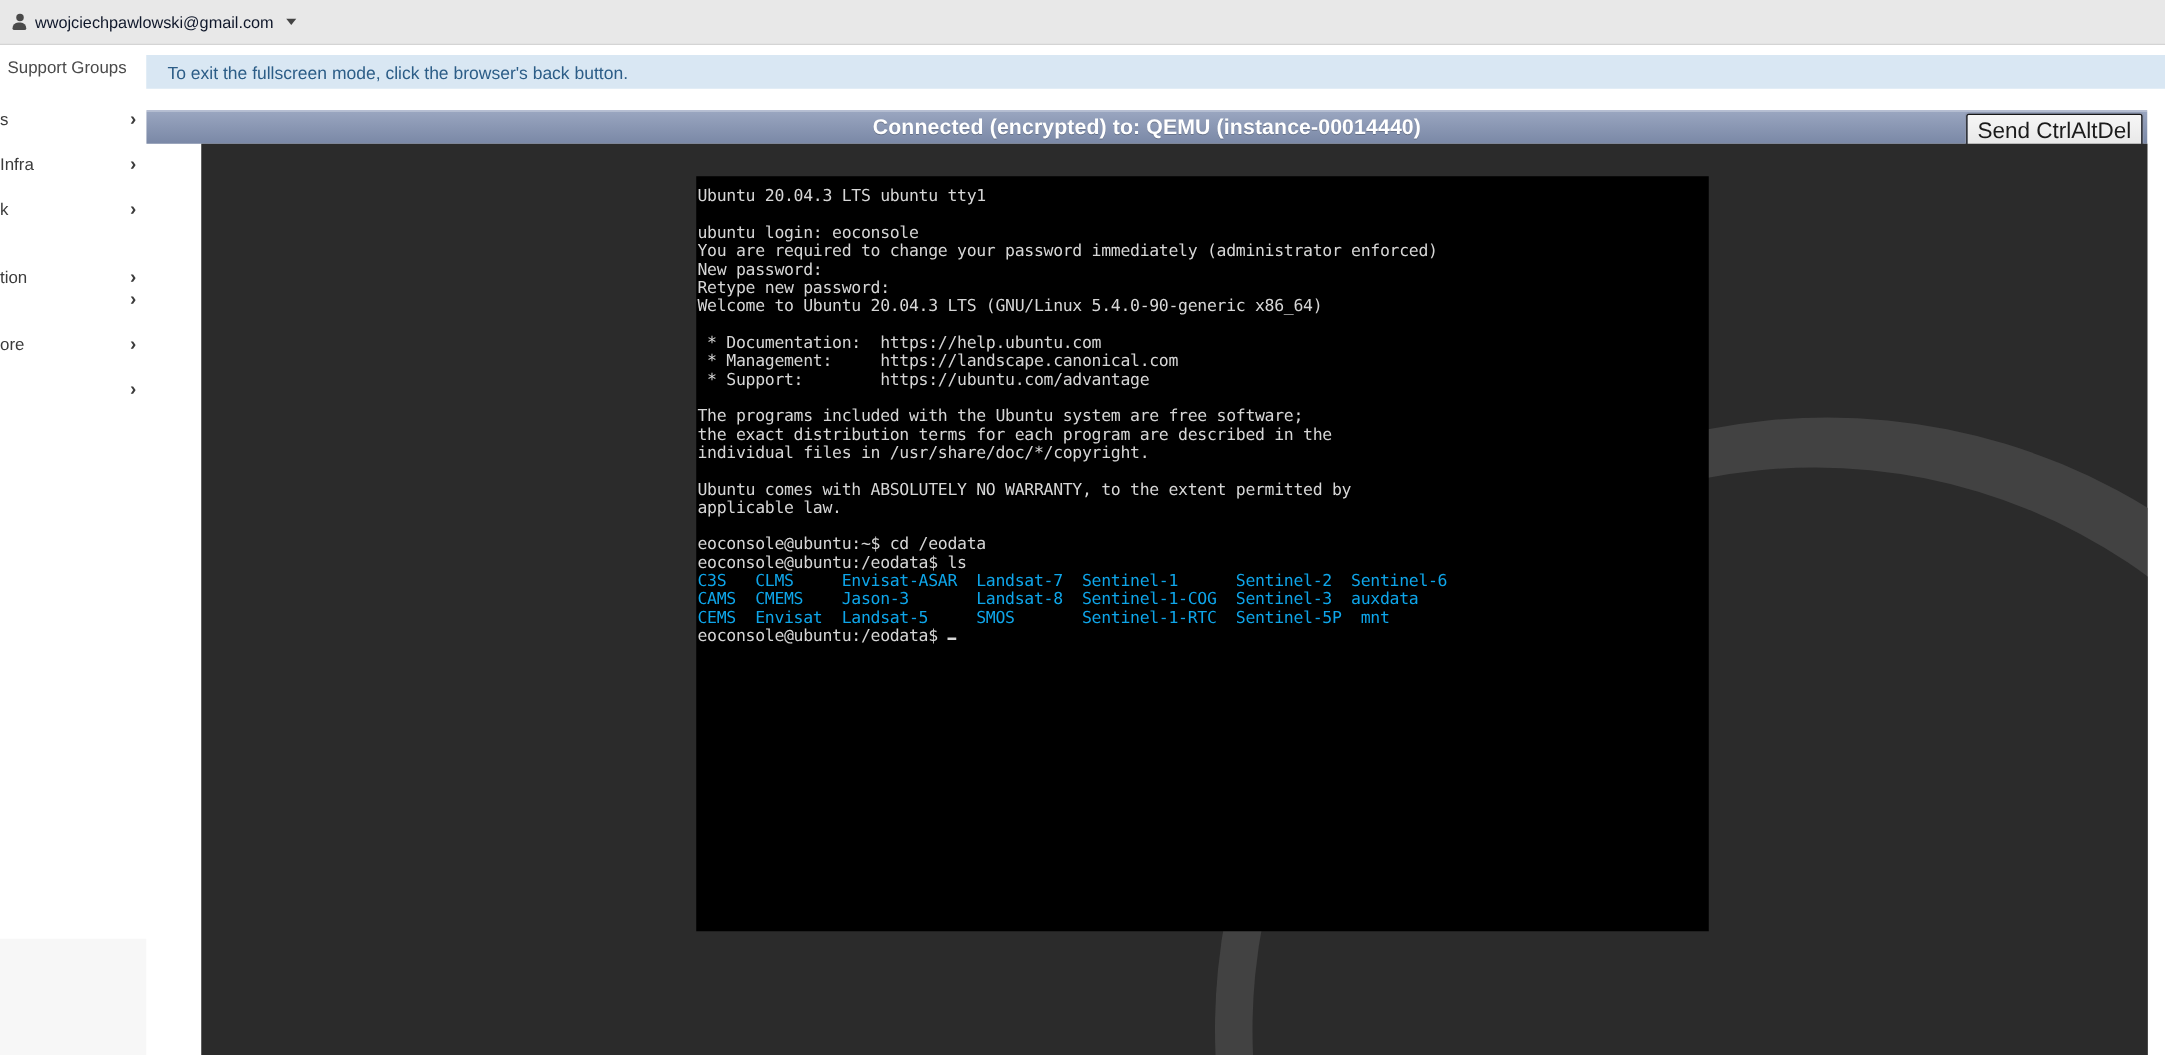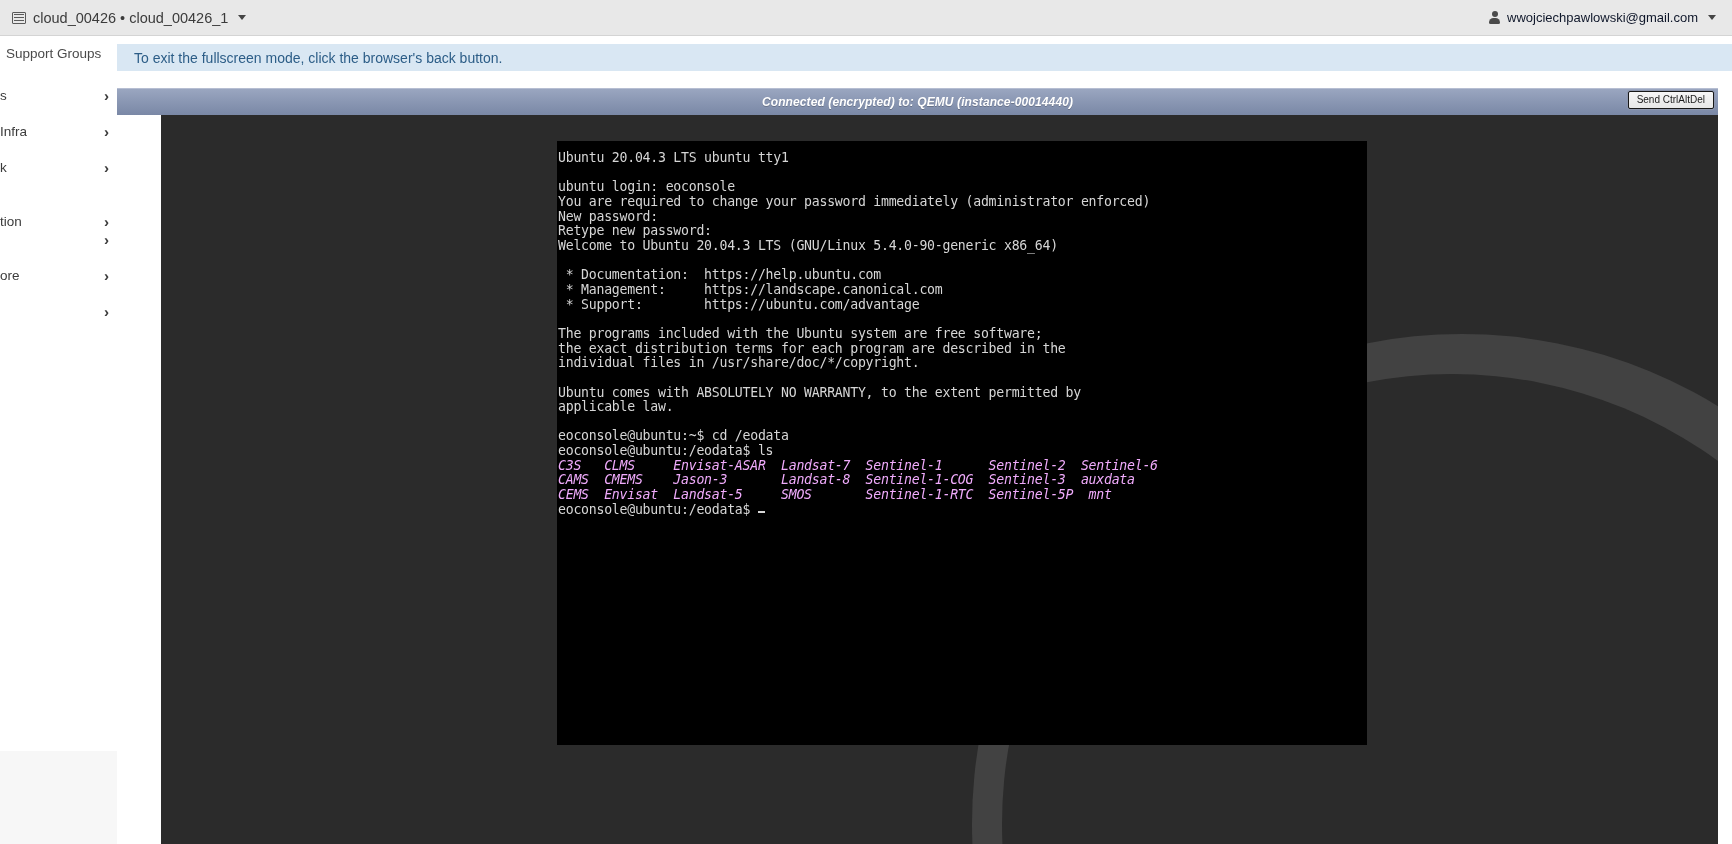--- a/index.html
+++ b/index.html
@@ -142,35 +142,34 @@
   #vnc-statusbar {
     position: absolute;
     left: 0; top: 0;
     width: 1601px; height: 27px;
     background: linear-gradient(to bottom, #9aa6c0 0%, #8b98b4 45%, #7a88a6 100%);
     border-top: 1px solid #b6bed2;
     display: flex; align-items: center;
     justify-content: center;
   }
   #vnc-status-text {
-    font-size: 12px;
+    font-size: 17px;
     font-weight: bold;
     color: #ffffff;
     letter-spacing: 0.1px;
     text-shadow: 0 1px 0 rgba(0,0,0,0.22);
-    font-style: italic;
   }
   #send-cad-btn {
     position: absolute;
     right: 4px; top: 2px;
     background: linear-gradient(to bottom, #f6f6f6 0%, #e7e7e7 100%);
     border: 1px solid #171717;
     border-radius: 2px;
     font-family: "Liberation Sans", sans-serif;
-    font-size: 10px;
+    font-size: 18px;
     color: #1b1b1b;
     padding: 2px 8px 3px 8px;
     cursor: pointer;
     box-shadow: 0 0 0 1px #8e97ae;
   }
 
   #vnc-screen {
     position: absolute;
     left: 0; top: 27px;
     width: 1601px; height: 729px;
@@ -205,39 +204,34 @@
   }
   #terminal pre {
     font-family: "DejaVu Sans Mono", "Liberation Mono", monospace;
     font-size: 13.2px;
     line-height: 14.65px;
     color: #d6d6d6;
     white-space: pre;
     padding-left: 1px;
     letter-spacing: -0.25px;
   }
-  .dir { color: #f0abfc; font-style: italic; }
+  .dir { color: #0ea5e9; }
   .cursor-block {
     display: inline-block;
     width: 7px; height: 2px;
     background: #d6d6d6;
     vertical-align: baseline;
     margin-bottom: 1px;
   }
 </style>
 </head>
 <body>
 
 <div id="top-bar">
 
-  <div id="project-switcher">
-    <span class="grid-icon"></span>
-    <span>cloud_00426 • cloud_00426_1</span>
-    <span class="caret-down"></span>
-  </div>
 
   <div id="user-menu">
     <span class="user-icon"></span>
     <span>wwojciechpawlowski@gmail.com</span>
     <span class="caret-down"></span>
   </div>
 </div>
 
 <div id="sidebar">
   <div id="sidebar-heading">Support Groups</div>

